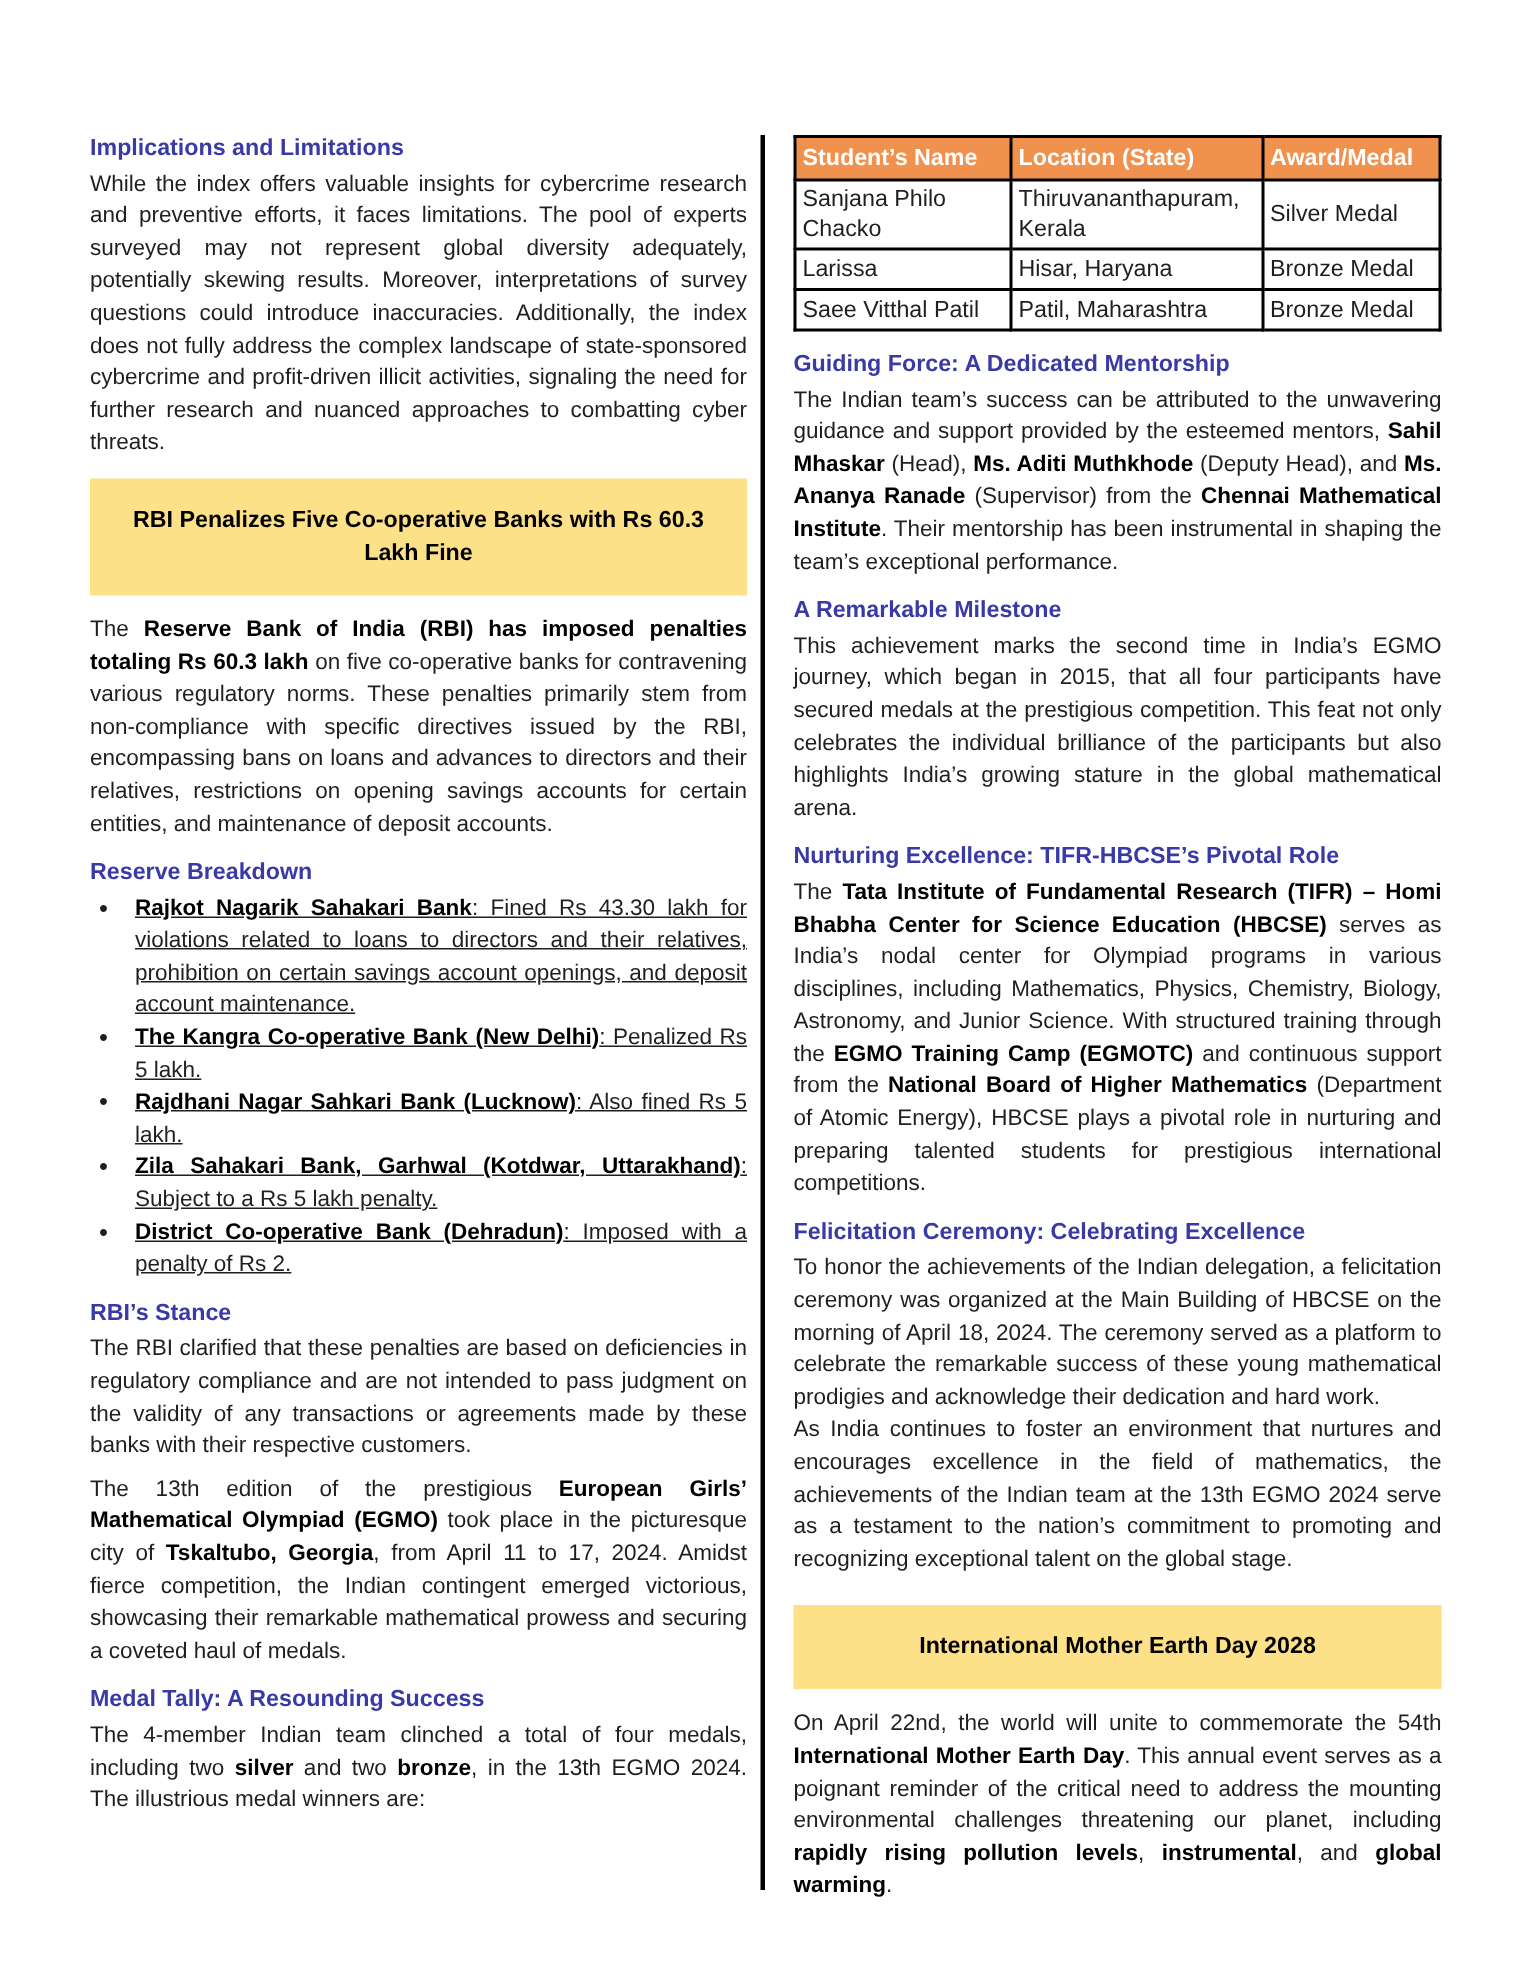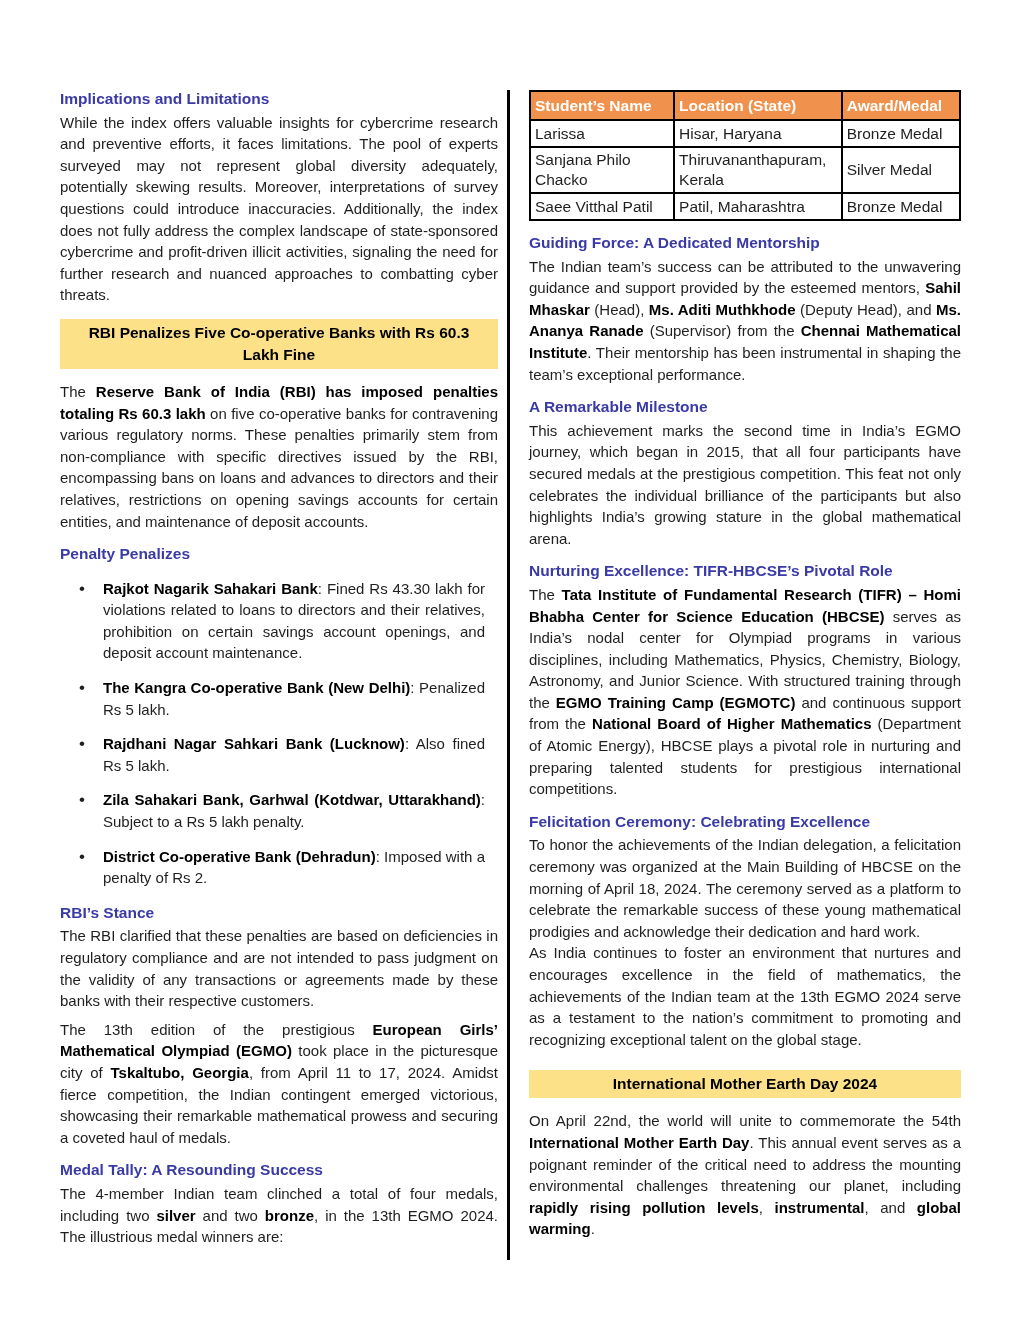--- a/index.html
+++ b/index.html
@@ -42,30 +42,31 @@
   p.body{
     text-align:justify;
     margin:0 0 7px 0;
   }
   .headline-bar{
     background:var(--highlight-bg);
     font-weight:bold;
     font-size:15.5px;
     color:#000;
     text-align:center;
-    padding:3px 10px;
+    padding:17px 10px;
     margin:13px 0 12px 0;
     line-height:22px;
   }
   ul.bullets{list-style:none;margin:2px 0 4px 0;}
   ul.bullets li{
     position:relative;
     padding-left:30px;
     text-align:justify;
-    margin:13px;
+    margin:0;
+    text-decoration:underline;
   }
   ul.bullets li::before{
     content:"\2022";
     position:absolute;left:6px;top:0;
     font-size:17px;
   }
   table.medal-table{
     border-collapse:collapse;
     width:100%;
     margin:2px 0 10px 0;
@@ -98,21 +99,21 @@
 <div class="page">
 
   <div class="col-left">
 
     <div class="sec-heading first">Implications and Limitations</div>
     <p class="body">While the index offers valuable insights for cybercrime research and preventive efforts, it faces limitations. The pool of experts surveyed may not represent global diversity adequately, potentially skewing results. Moreover, interpretations of survey questions could introduce inaccuracies. Additionally, the index does not fully address the complex landscape of state-sponsored cybercrime and profit-driven illicit activities, signaling the need for further research and nuanced approaches to combatting cyber threats.</p>
 
     <div class="headline-bar">RBI Penalizes Five Co-operative Banks with Rs 60.3 Lakh Fine</div>
     <p class="body">The <b>Reserve Bank of India (RBI) has imposed penalties totaling Rs 60.3 lakh</b> on five co-operative banks for contravening various regulatory norms. These penalties primarily stem from non-compliance with specific directives issued by the RBI, encompassing bans on loans and advances to directors and their relatives, restrictions on opening savings accounts for certain entities, and maintenance of deposit accounts.</p>
 
-    <div class="sec-heading">Penalty Penalizes</div>
+    <div class="sec-heading">Reserve Breakdown</div>
     <ul class="bullets">
       <li><b>Rajkot Nagarik Sahakari Bank</b>: Fined Rs 43.30 lakh for violations related to loans to directors and their relatives, prohibition on certain savings account openings, and deposit account maintenance.</li>
       <li><b>The Kangra Co-operative Bank (New Delhi)</b>: Penalized Rs 5 lakh.</li>
       <li><b>Rajdhani Nagar Sahkari Bank (Lucknow)</b>: Also fined Rs 5 lakh.</li>
       <li><b>Zila Sahakari Bank, Garhwal (Kotdwar, Uttarakhand)</b>: Subject to a Rs 5 lakh penalty.</li>
       <li><b>District Co-operative Bank (Dehradun)</b>: Imposed with a penalty of Rs 2.</li>
     </ul>
 
     <div class="sec-heading">RBI’s Stance</div>
     <p class="body">The RBI clarified that these penalties are based on deficiencies in regulatory compliance and are not intended to pass judgment on the validity of any transactions or agreements made by these banks with their respective customers.</p>
@@ -136,28 +137,28 @@
       </colgroup>
       <thead>
         <tr>
           <th>Student’s Name</th>
           <th>Location (State)</th>
           <th>Award/Medal</th>
         </tr>
       </thead>
       <tbody>
         <tr>
+          <td>Sanjana Philo Chacko</td>
+          <td>Thiruvananthapuram, Kerala</td>
+          <td>Silver Medal</td>
+        </tr>
+        <tr>
           <td>Larissa</td>
           <td>Hisar, Haryana</td>
           <td>Bronze Medal</td>
-        </tr>
-        <tr>
-          <td>Sanjana Philo Chacko</td>
-          <td>Thiruvananthapuram, Kerala</td>
-          <td>Silver Medal</td>
         </tr>
         <tr>
           <td>Saee Vitthal Patil</td>
           <td>Patil, Maharashtra</td>
           <td>Bronze Medal</td>
         </tr>
       </tbody>
     </table>
 
     <div class="sec-heading">Guiding Force: A Dedicated Mentorship</div>
@@ -166,17 +167,17 @@
     <div class="sec-heading">A Remarkable Milestone</div>
     <p class="body">This achievement marks the second time in India’s EGMO journey, which began in 2015, that all four participants have secured medals at the prestigious competition. This feat not only celebrates the individual brilliance of the participants but also highlights India’s growing stature in the global mathematical arena.</p>
 
     <div class="sec-heading">Nurturing Excellence: TIFR-HBCSE’s Pivotal Role</div>
     <p class="body">The <b>Tata Institute of Fundamental Research (TIFR) – Homi Bhabha Center for Science Education (HBCSE)</b> serves as India’s nodal center for Olympiad programs in various disciplines, including Mathematics, Physics, Chemistry, Biology, Astronomy, and Junior Science. With structured training through the <b>EGMO Training Camp (EGMOTC)</b> and continuous support from the <b>National Board of Higher Mathematics</b> (Department of Atomic Energy), HBCSE plays a pivotal role in nurturing and preparing talented students for prestigious international competitions.</p>
 
     <div class="sec-heading">Felicitation Ceremony: Celebrating Excellence</div>
     <p class="body" style="margin-bottom:0;">To honor the achievements of the Indian delegation, a felicitation ceremony was organized at the Main Building of HBCSE on the morning of April 18, 2024. The ceremony served as a platform to celebrate the remarkable success of these young mathematical prodigies and acknowledge their dedication and hard work.</p>
     <p class="body">As India continues to foster an environment that nurtures and encourages excellence in the field of mathematics, the achievements of the Indian team at the 13th EGMO 2024 serve as a testament to the nation’s commitment to promoting and recognizing exceptional talent on the global stage.</p>
 
-    <div class="headline-bar" style="margin-top:20px;">International Mother Earth Day 2024</div>
+    <div class="headline-bar" style="margin-top:20px;">International Mother Earth Day 2028</div>
     <p class="body">On April 22nd, the world will unite to commemorate the 54th <b>International Mother Earth Day</b>. This annual event serves as a poignant reminder of the critical need to address the mounting environmental challenges threatening our planet, including <b>rapidly rising pollution levels</b>, <b>instrumental</b>, and <b>global warming</b>.</p>
 
   </div>
 </div>
 
 </body></html>

